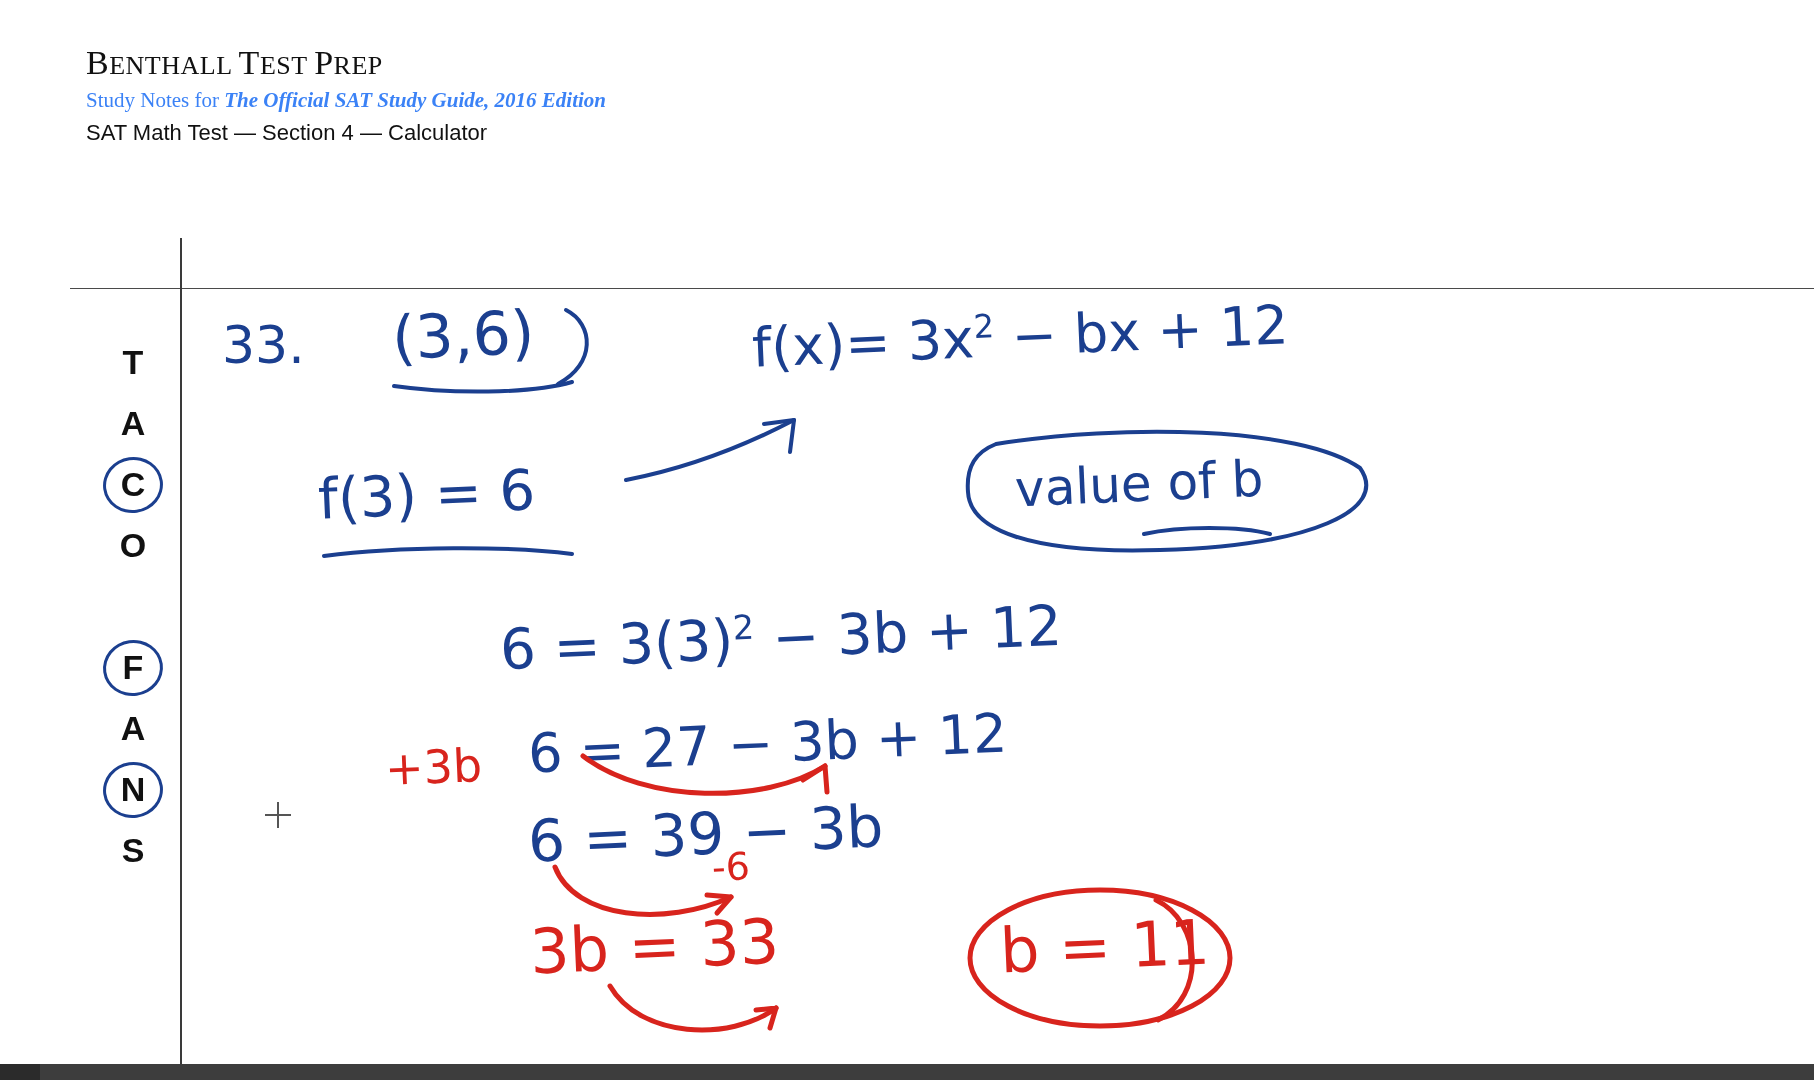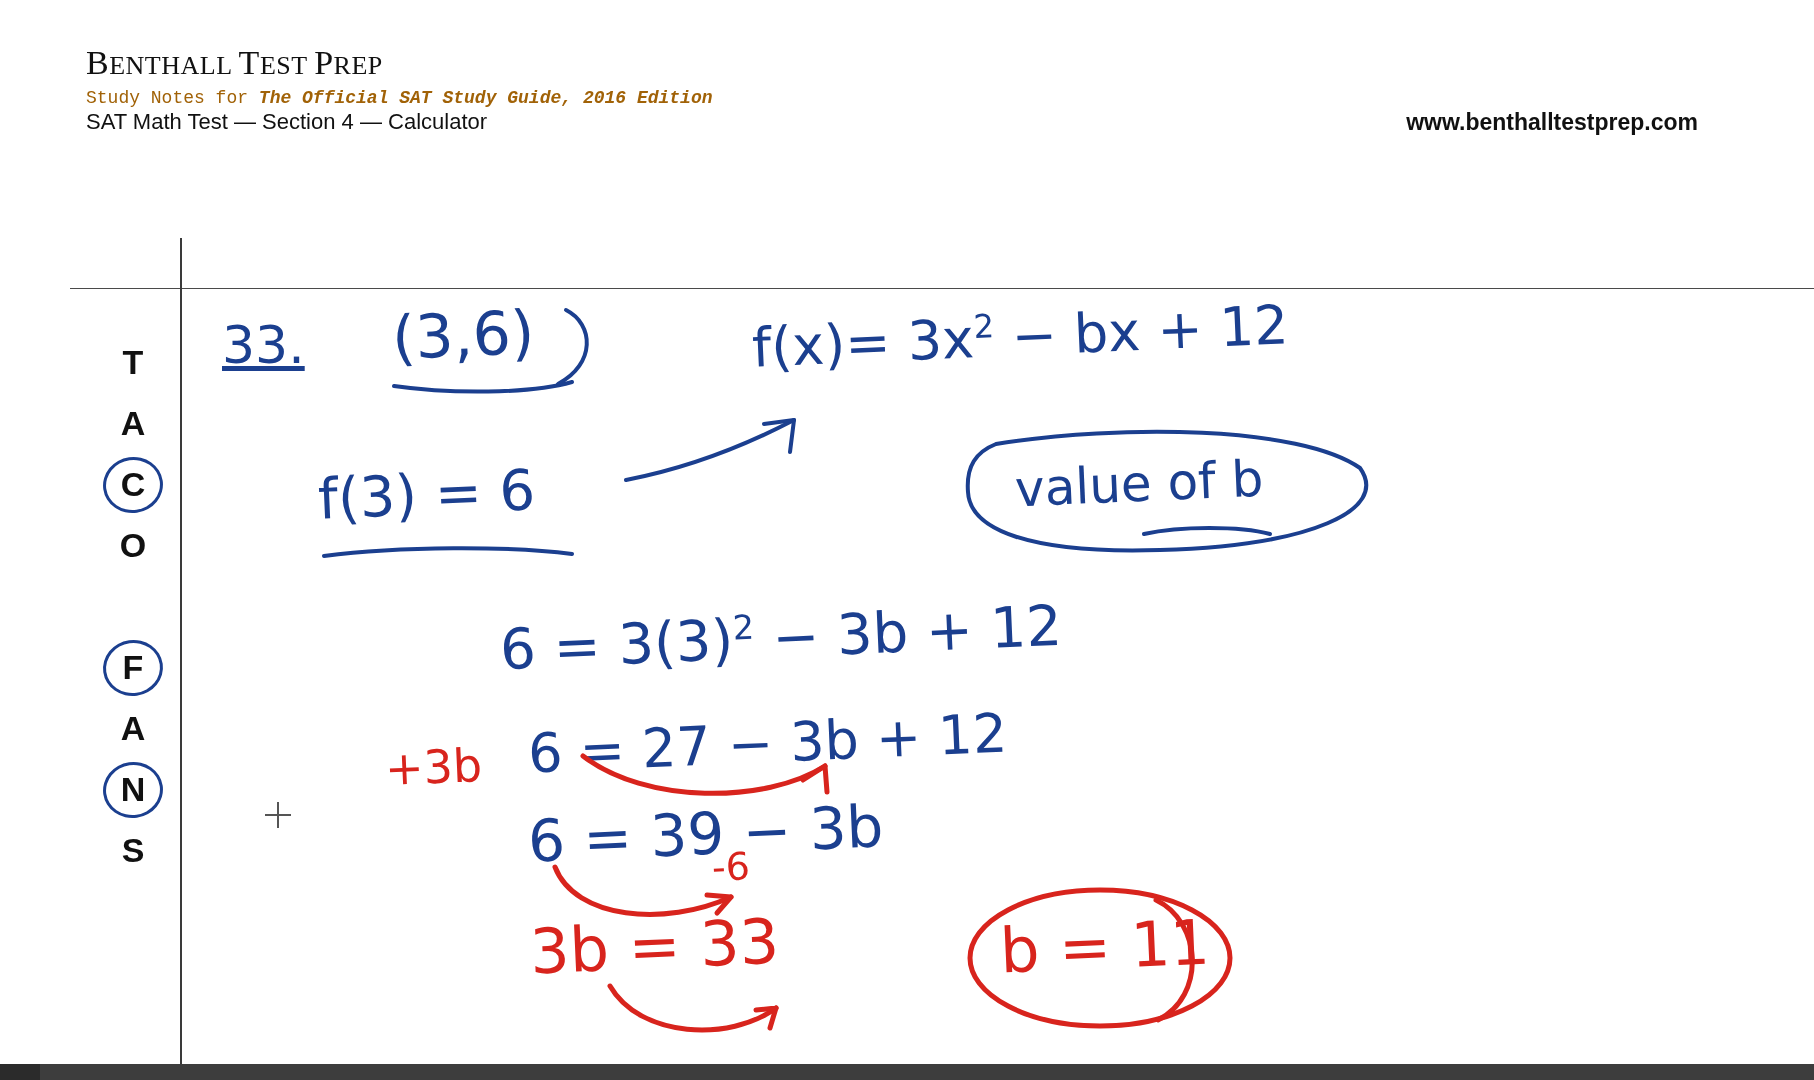--- a/index.html
+++ b/index.html
@@ -27,28 +27,28 @@
     font-size: 34px;
     letter-spacing: 0.5px;
     color: #111;
     white-space: nowrap;
   }
   #brand .big { font-size: 34px; }
   #brand .small { font-size: 26px; }
 
   #subtitle1 {
     margin-top: 6px;
-    font-family: Liberation Mono, monospace;
-    font-size: 18px;
-    color: #a16207;
+    font-family: Liberation Serif, serif;
+    font-size: 21px;
+    color: #3b82f6;
     white-space: nowrap;
   }
   #subtitle1 .ital { font-style: italic; font-weight: bold; }
   #subline {
-    margin-top: 1px;
+    margin-top: 7px;
     position: relative;
     font-family: "Liberation Sans", sans-serif;
     font-size: 22px;
     color: #111;
     height: 28px;
     text-decoration: underline;
   }
   #section-line {
     position: absolute;
     left: 0; top: 0;
@@ -121,21 +121,20 @@
     left: 0; top: 0;
     width: 1814px;
     height: 1080px;
     pointer-events: none;
   }
   .hw {
     position: absolute;
     font-family: "DejaVu Sans", sans-serif;
     color: #1b3f8f;
     white-space: nowrap;
-    text-decoration: underline;
   }
   .hw.red { color: #d8241d; }
   .hw.blue { color: #1b3f8f; }
   .slant {
     display: inline-block;
     transform: rotate(-2.5deg);
   }
   .sup {
     font-size: 0.6em;
     vertical-align: super;
@@ -180,21 +179,20 @@
   <div id="brand">
     <span class="big">B</span><span class="small">ENTHALL </span><span class="big">T</span><span class="small">EST </span><span class="big">P</span><span class="small">REP</span>
   </div>
 
   <div id="subtitle1">
     <span>Study Notes for </span><span class="ital">The Official SAT Study Guide, 2016 Edition</span>
   </div>
 
   <div id="subline">
     <span id="section-line">SAT Math Test — Section 4 — Calculator</span>
-    <span id="website">www.benthalltestprep.com</span>
   </div>
 </div>
 
 <div id="hrule"></div>
 <div id="vrule"></div>
 
 <div id="letters">
   <div class="letter-row">
       <span class="glyph">T</span>
     </div>

